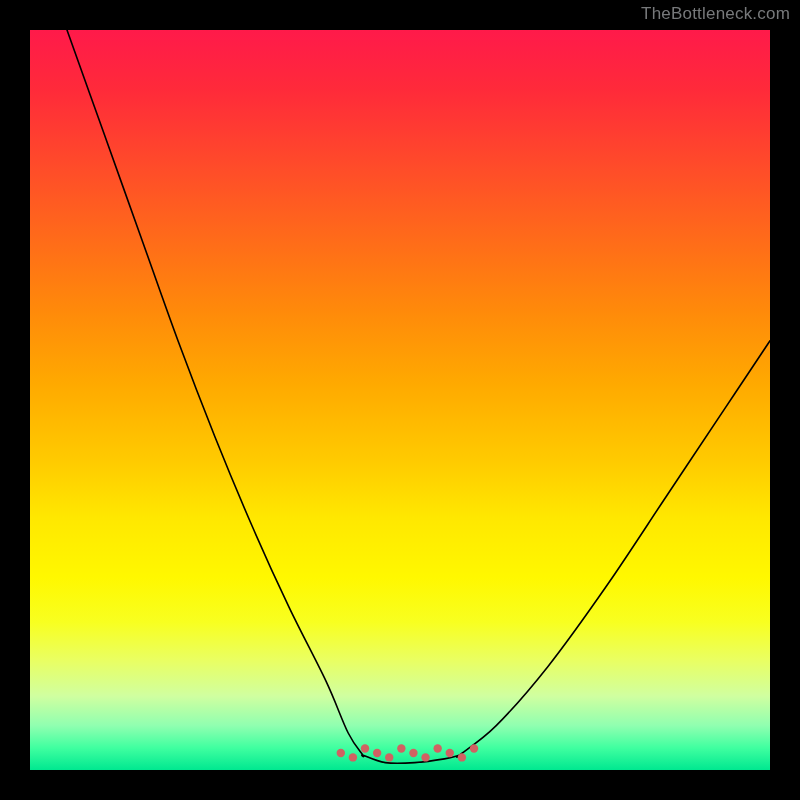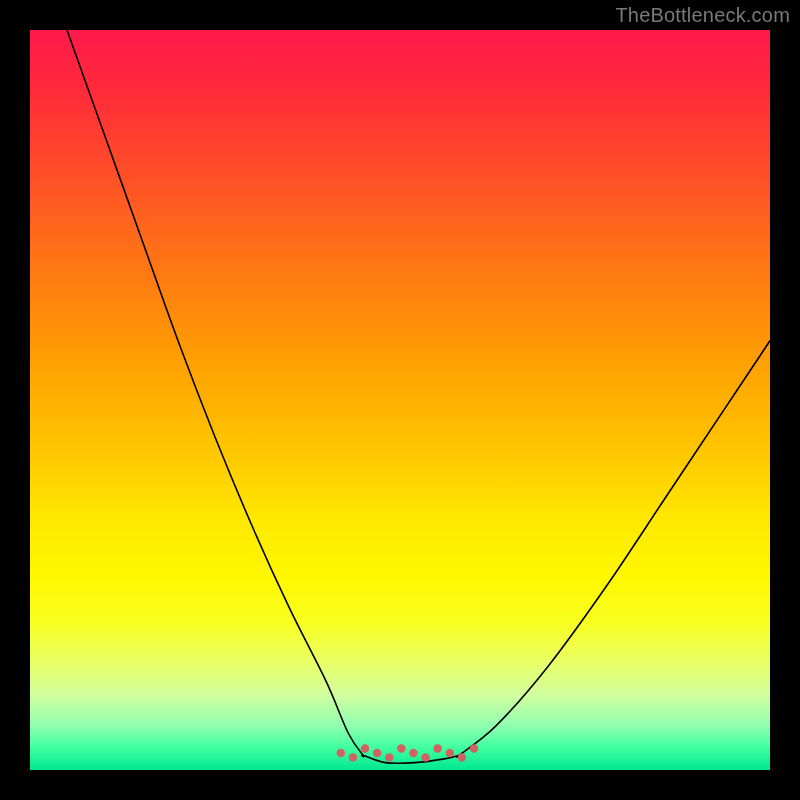--- a/index.html
+++ b/index.html
@@ -45,21 +45,21 @@
   .marker-strip {
     position: absolute;
     pointer-events: none;
   }
   .marker-strip circle { fill: #d06262; }
   .watermark {
     position: absolute;
     top: 4px;
     right: 10px;
     font-family: Arial, Helvetica, sans-serif;
-    font-size: 20px;
+    font-size: 17px;
     color: #77797b;
     letter-spacing: 0.2px;
     user-select: none;
   }
 </style>
 </head>
 <body>
 
 <div class="frame">
 

